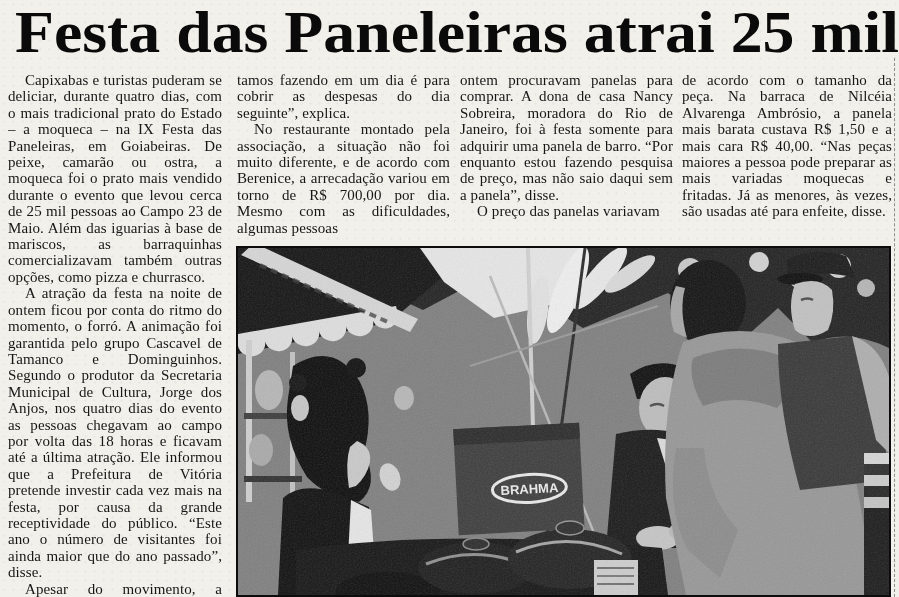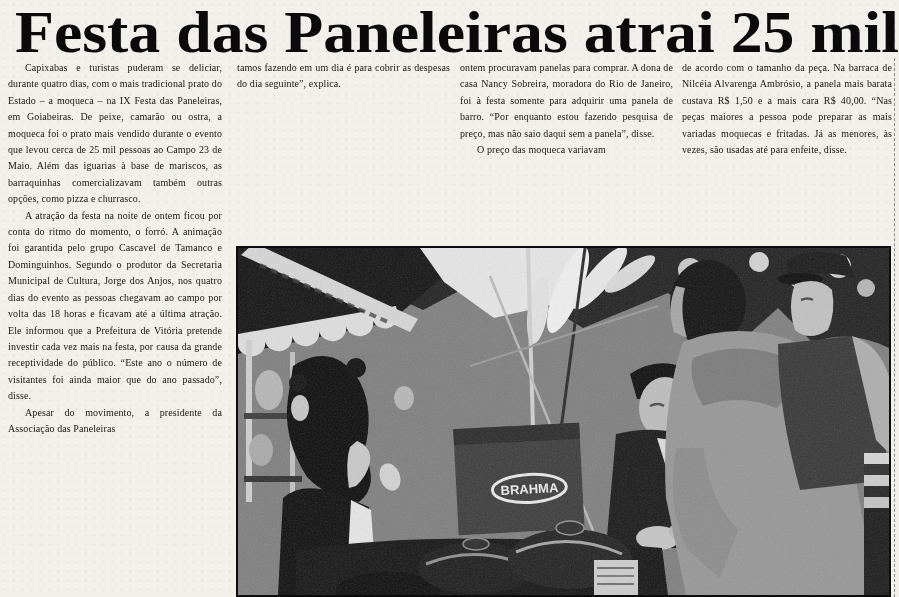--- a/index.html
+++ b/index.html
@@ -7,22 +7,22 @@
     width:899px;height:597px;overflow:hidden;position:relative;
     background:#f2f0ea;
     background-image:radial-gradient(rgba(0,0,0,0.035) 1px, transparent 1.2px);
     background-size:9px 9px;
     font-family:"Liberation Serif", serif;
   }
   .page{position:absolute;inset:0;}
   .headline-wrap{position:absolute;left:13px;top:0;width:821px;height:68px;}
   .headline-wrap svg{display:block;}
   .col{
-    position:absolute;top:60px;
-    font-size:10px;line-height:16.4px;color:#161616;
+    position:absolute;top:72px;
+    font-size:15px;line-height:16.4px;color:#161616;
     text-align:justify;letter-spacing:.1px;
   }
   .col .para{margin:0;}
   .col .para.indent{text-indent:17px;}
   .col1{left:8px;width:214px;height:525px;overflow:hidden;}
   .col2{left:237px;width:213px;font-family:Liberation Serif, serif;}
   .col3{left:460px;width:213px;}
   .col4{left:682px;width:210px;}
   .photo-frame{
     position:absolute;left:236px;top:246px;width:655px;height:351px;
@@ -45,24 +45,25 @@
     </svg>
   </div>
 
   <div class="col col1">
       <p class="para indent">Capixabas e turistas puderam se deliciar, durante quatro dias, com o mais tradicional prato do Estado – a moqueca – na IX Festa das Paneleiras, em Goiabeiras. De peixe, camarão ou ostra, a moqueca foi o prato mais vendido durante o evento que levou cerca de 25 mil pessoas ao Campo 23 de Maio. Além das iguarias à base de mariscos, as barraquinhas comercializavam também outras opções, como pizza e churrasco.</p>
       <p class="para indent">A atração da festa na noite de ontem ficou por conta do ritmo do momento, o forró. A animação foi garantida pelo grupo Cascavel de Tamanco e Dominguinhos. Segundo o produtor da Secretaria Municipal de Cultura, Jorge dos Anjos, nos quatro dias do evento as pessoas chegavam ao campo por volta das 18 horas e ficavam até a última atração. Ele informou que a Prefeitura de Vitória pretende investir cada vez mais na festa, por causa da grande receptividade do público. “Este ano o número de visitantes foi ainda maior que do ano passado”, disse.</p>
       <p class="para indent">Apesar do movimento, a presidente da Associação das Paneleiras</p>
     </div>
   <div class="col col2">
       <p class="para">tamos fazendo em um dia é para cobrir as despesas do dia seguinte”, explica.</p>
+      <p class="para indent">No restaurante montado pela associação, a situação não foi muito diferente, e de acordo com Berenice, a arrecadação variou em torno de R$ 700,00 por dia. Mesmo com as dificuldades, algumas pessoas</p>
     </div>
   <div class="col col3">
       <p class="para">ontem procuravam panelas para comprar. A dona de casa Nancy Sobreira, moradora do Rio de Janeiro, foi à festa somente para adquirir uma panela de barro. “Por enquanto estou fazendo pesquisa de preço, mas não saio daqui sem a panela”, disse.</p>
-      <p class="para indent">O preço das moqueca variavam</p>
+      <p class="para indent">O preço das panelas variavam</p>
     </div>
   <div class="col col4">
       <p class="para">de acordo com o tamanho da peça. Na barraca de Nilcéia Alvarenga Ambrósio, a panela mais barata custava R$ 1,50 e a mais cara R$ 40,00. “Nas peças maiores a pessoa pode preparar as mais variadas moquecas e fritadas. Já as menores, às vezes, são usadas até para enfeite, disse.</p>
     </div>
 
   <div class="photo-frame">
     <svg viewBox="0 0 651 347" preserveAspectRatio="none">
       <defs>
         <filter id="grain" x="0" y="0" width="100%" height="100%">
           <feTurbulence type="fractalNoise" baseFrequency="0.75" numOctaves="2" stitchTiles="stitch"></feTurbulence>

